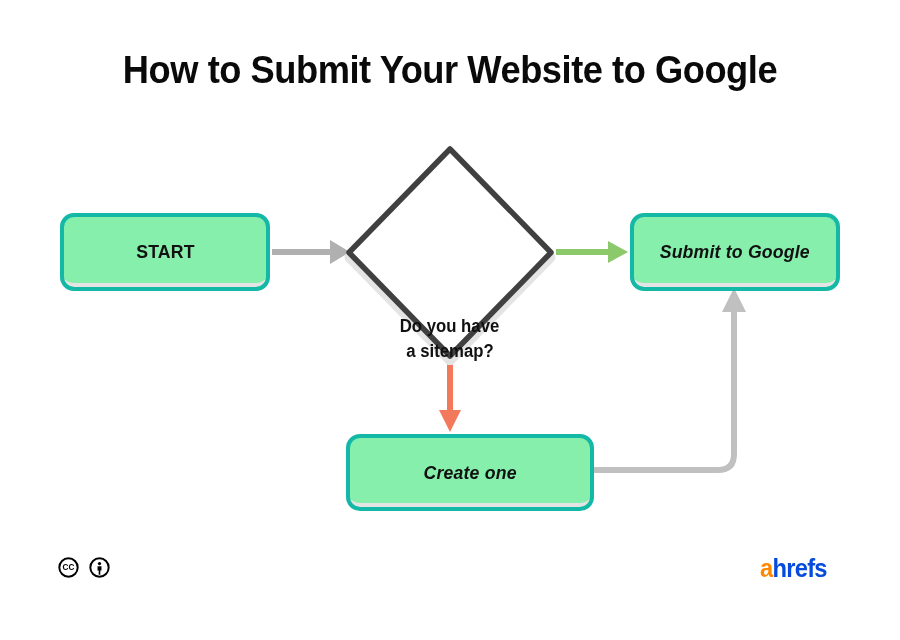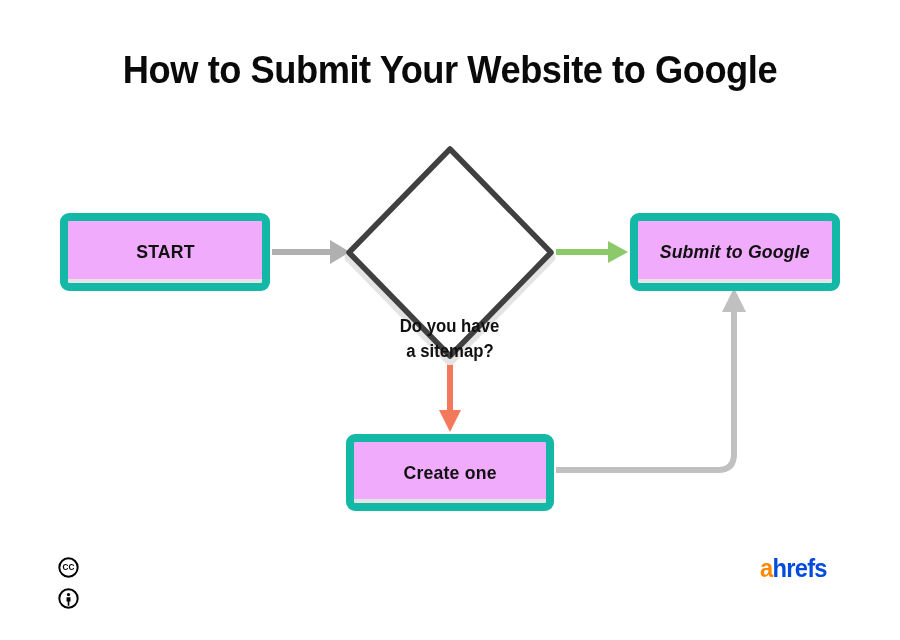--- a/index.html
+++ b/index.html
@@ -45,23 +45,23 @@
     left: 0;
     top: 0;
     width: 900px;
     height: 640px;
   }
 
   
   .node-box {
     position: absolute;
     box-sizing: border-box;
-    background: #f0abfc;
-    border: 8px solid #14b8a6;
-    border-radius: 9px;
+    background: #86efac;
+    border: 4px solid #14b8a6;
+    border-radius: 14px;
     display: flex;
     align-items: center;
     justify-content: center;
     box-shadow: inset 0 -7px 0 -3px #e4e4e4;
   }
   .node-label {
     font-family: "Liberation Sans", sans-serif;
     font-weight: bold;
     font-size: 19px;
     color: #111111;
@@ -80,22 +80,23 @@
   #node-submit {
     left: 630px;
     top: 213px;
     width: 210px;
     height: 78px;
     font-style: italic;
   }
   #node-create {
     left: 346px;
     top: 434px;
-    width: 208px;
+    width: 248px;
     height: 77px;
+    font-style: italic;
   }
 
   
   #node-decision {
     position: absolute;
     left: 340px;
     top: 140px;
     width: 220px;
     height: 225px;
   }
@@ -128,21 +129,20 @@
   }
 
   
   #cc-icons {
     position: absolute;
     left: 58px;
     top: 557px;
     display: flex;
     gap: 10px;
     align-items: center;
-    flex-direction: column;
   }
   .cc-badge {
     width: 21px;
     height: 21px;
   }
 
   #ahrefs-logo {
     position: absolute;
     left: 760px;
     top: 556px;

